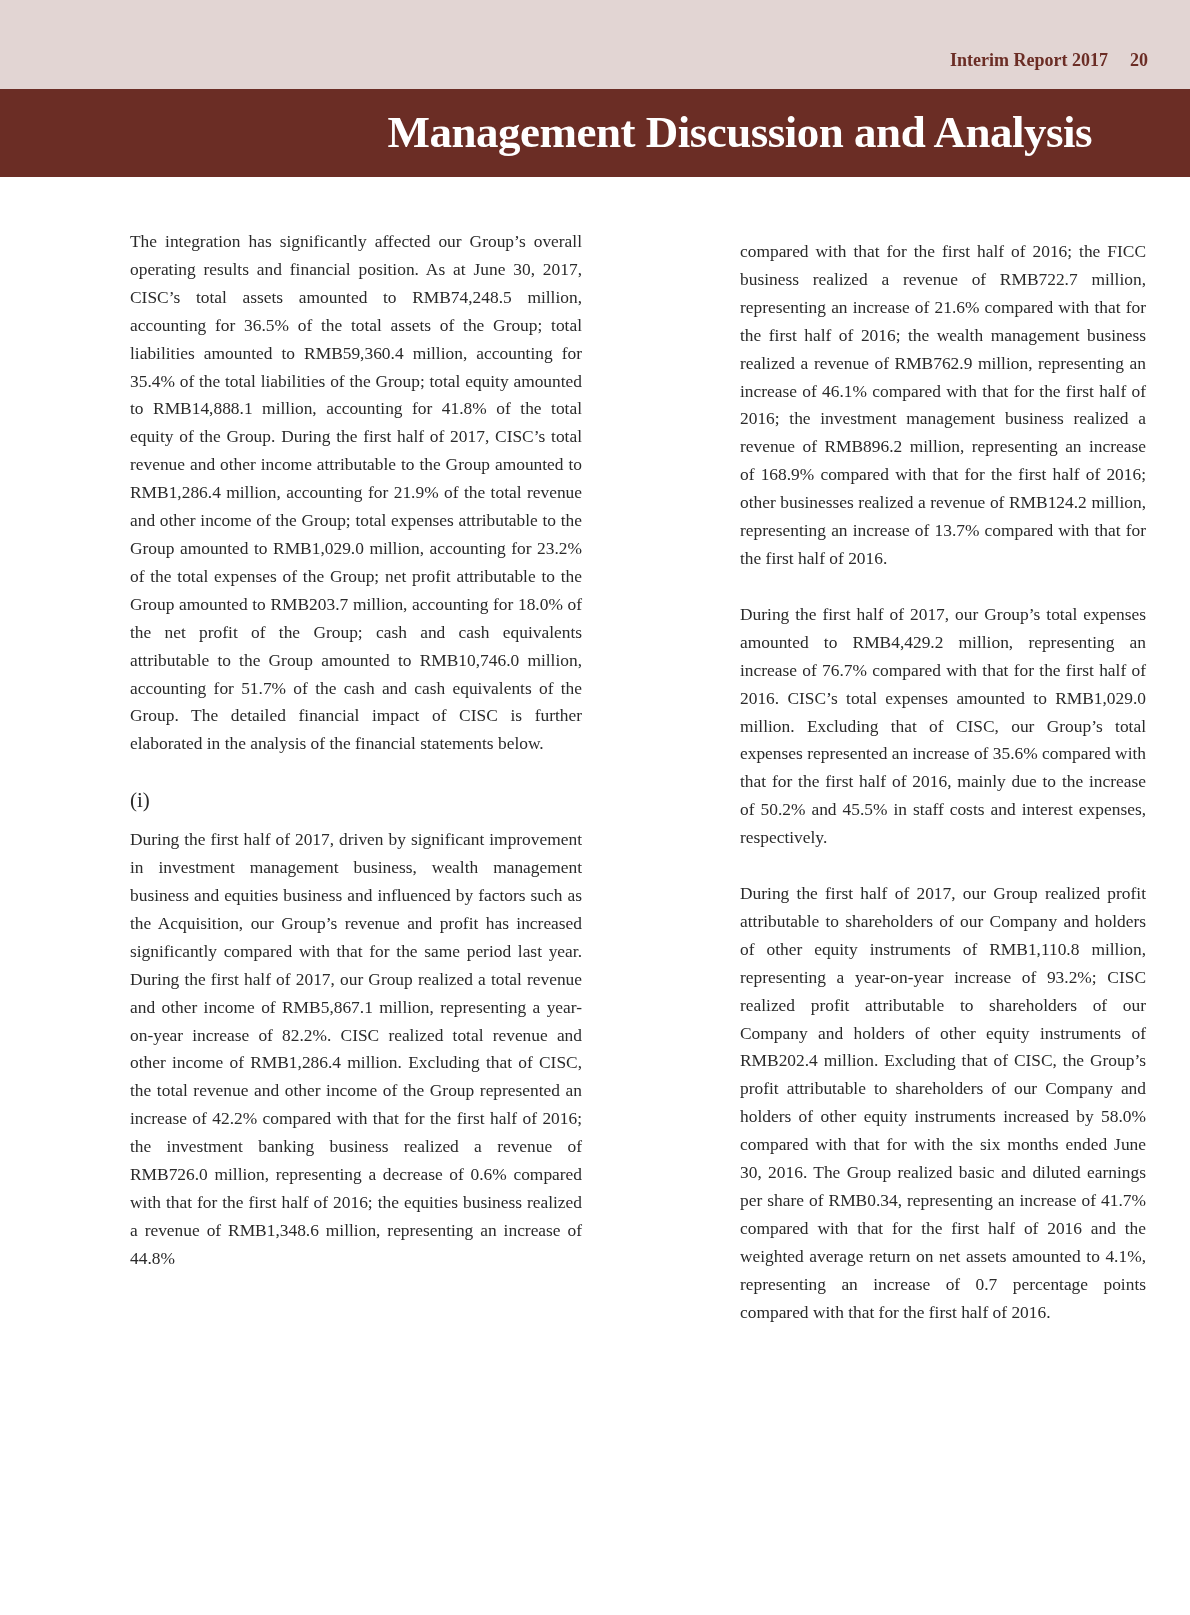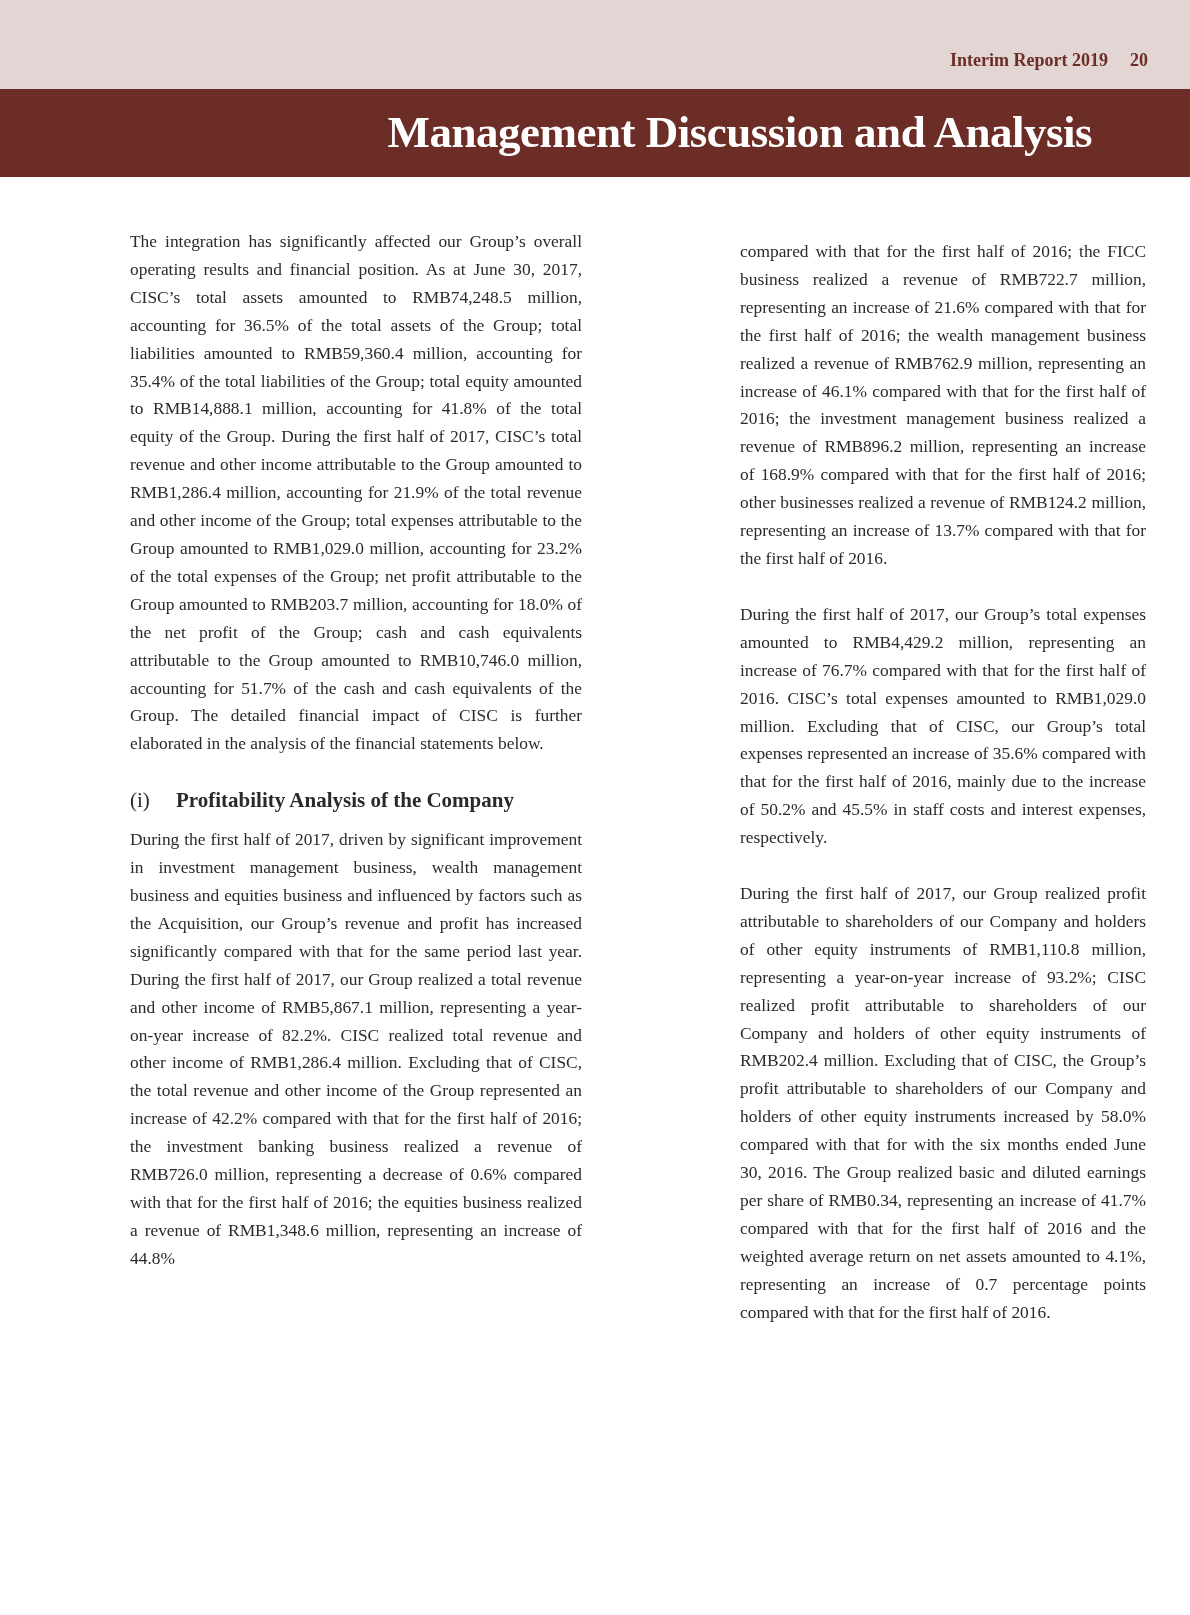--- a/index.html
+++ b/index.html
@@ -18,30 +18,29 @@
   .right { left: 740px; top: 222px; width: 406px; margin-top: 16px; }
   .heading { display: flex; font-size: 21px; font-weight: bold; margin: 0 0 12px 0; line-height: 28px; }
   .heading .num { font-weight: normal; width: 46px; }
   .indent { margin-left: 46px; }
 </style>
 </head>
 <body>
 
 <div class="top-band"></div>
 <div class="running-head">
-  <span>Interim Report 2019</span><span class="pg">20</span>
+  <span>Interim Report 2017</span><span class="pg">20</span>
 </div>
 <div class="title-band"></div>
 <div class="title">Management Discussion and Analysis</div>
 
 <div class="col left">
   <p>The integration has significantly affected our Group’s overall operating results and financial position. As at June 30, 2017, CISC’s total assets amounted to RMB74,248.5 million, accounting for 36.5% of the total assets of the Group; total liabilities amounted to RMB59,360.4 million, accounting for 35.4% of the total liabilities of the Group; total equity amounted to RMB14,888.1 million, accounting for 41.8% of the total equity of the Group. During the first half of 2017, CISC’s total revenue and other income attributable to the Group amounted to RMB1,286.4 million, accounting for 21.9% of the total revenue and other income of the Group; total expenses attributable to the Group amounted to RMB1,029.0 million, accounting for 23.2% of the total expenses of the Group; net profit attributable to the Group amounted to RMB203.7 million, accounting for 18.0% of the net profit of the Group; cash and cash equivalents attributable to the Group amounted to RMB10,746.0 million, accounting for 51.7% of the cash and cash equivalents of the Group. The detailed financial impact of CISC is further elaborated in the analysis of the financial statements below.</p>
   <div class="heading">
     <span class="num">(i)</span>
-    <span>Profitability Analysis of the Company</span>
   </div>
   <p class="indent">During the first half of 2017, driven by significant improvement in investment management business, wealth management business and equities business and influenced by factors such as the Acquisition, our Group’s revenue and profit has increased significantly compared with that for the same period last year. During the first half of 2017, our Group realized a total revenue and other income of RMB5,867.1 million, representing a year-on-year increase of 82.2%. CISC realized total revenue and other income of RMB1,286.4 million. Excluding that of CISC, the total revenue and other income of the Group represented an increase of 42.2% compared with that for the first half of 2016; the investment banking business realized a revenue of RMB726.0 million, representing a decrease of 0.6% compared with that for the first half of 2016; the equities business realized a revenue of RMB1,348.6 million, representing an increase of 44.8%</p>
 </div>
 
 <div class="col right">
   <p>compared with that for the first half of 2016; the FICC business realized a revenue of RMB722.7 million, representing an increase of 21.6% compared with that for the first half of 2016; the wealth management business realized a revenue of RMB762.9 million, representing an increase of 46.1% compared with that for the first half of 2016; the investment management business realized a revenue of RMB896.2 million, representing an increase of 168.9% compared with that for the first half of 2016; other businesses realized a revenue of RMB124.2 million, representing an increase of 13.7% compared with that for the first half of 2016.</p>
   <p>During the first half of 2017, our Group’s total expenses amounted to RMB4,429.2 million, representing an increase of 76.7% compared with that for the first half of 2016. CISC’s total expenses amounted to RMB1,029.0 million. Excluding that of CISC, our Group’s total expenses represented an increase of 35.6% compared with that for the first half of 2016, mainly due to the increase of 50.2% and 45.5% in staff costs and interest expenses, respectively.</p>
   <p>During the first half of 2017, our Group realized profit attributable to shareholders of our Company and holders of other equity instruments of RMB1,110.8 million, representing a year-on-year increase of 93.2%; CISC realized profit attributable to shareholders of our Company and holders of other equity instruments of RMB202.4 million. Excluding that of CISC, the Group’s profit attributable to shareholders of our Company and holders of other equity instruments increased by 58.0% compared with that for with the six months ended June 30, 2016. The Group realized basic and diluted earnings per share of RMB0.34, representing an increase of 41.7% compared with that for the first half of 2016 and the weighted average return on net assets amounted to 4.1%, representing an increase of 0.7 percentage points compared with that for the first half of 2016.</p>
 </div>
 

